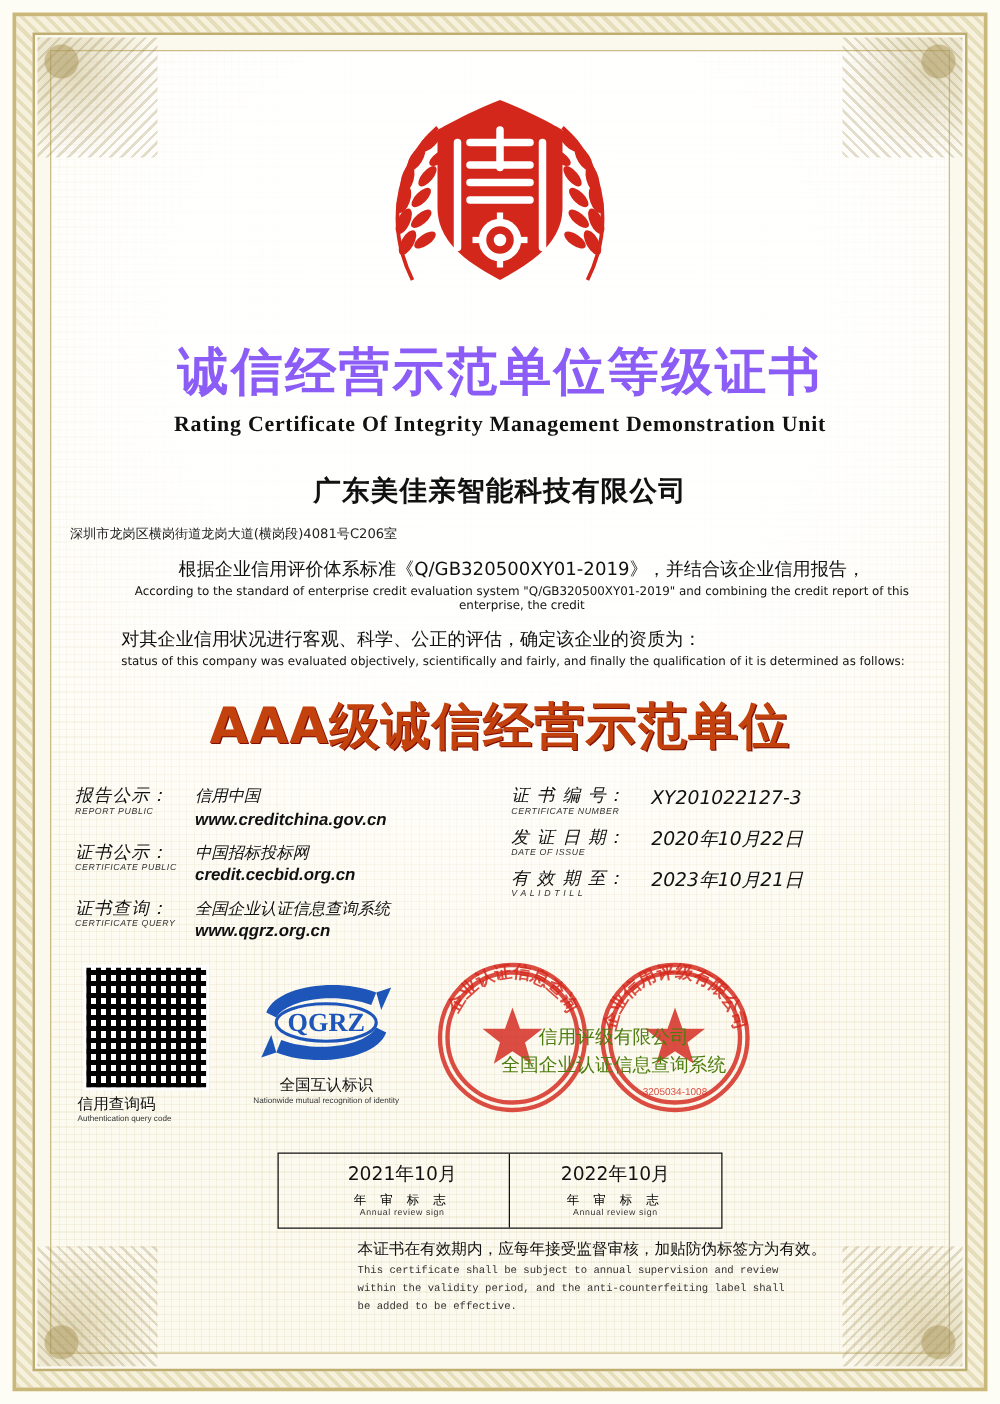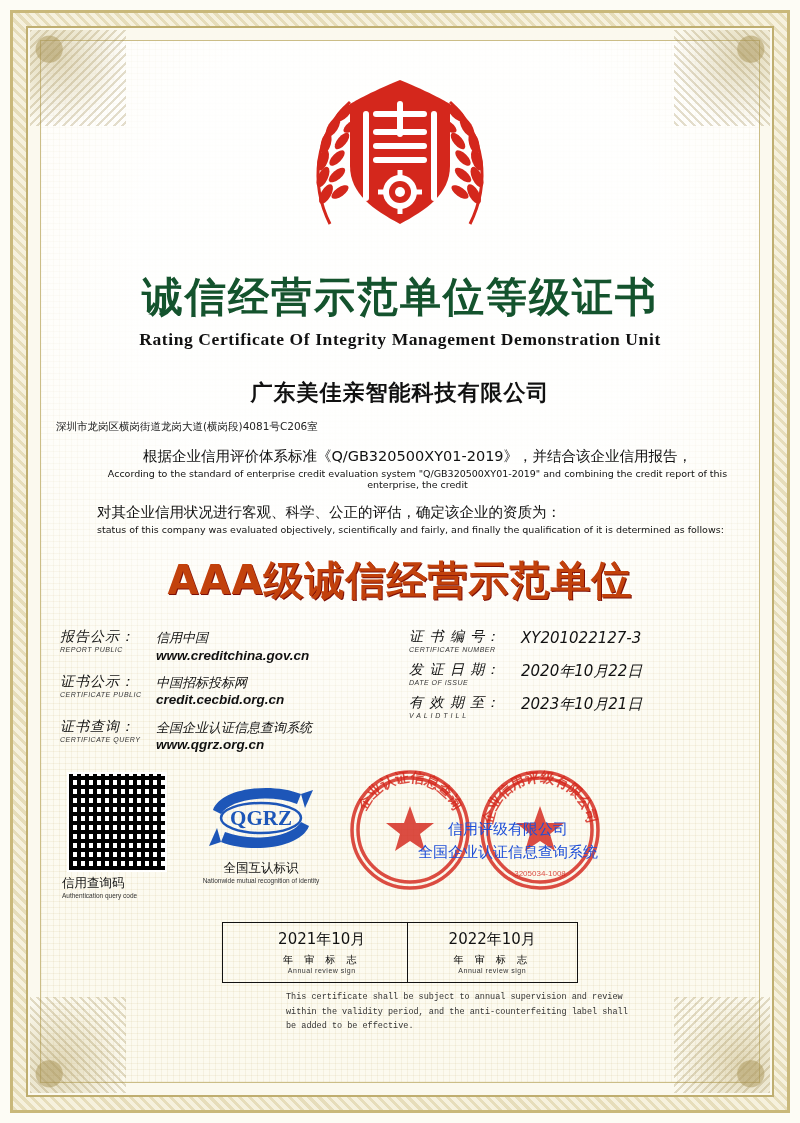--- a/index.html
+++ b/index.html
@@ -81,21 +81,21 @@
     height: 185px;
   }
 
   
   .title-cn {
     text-align: center;
     font-family: "DejaVu Sans", sans-serif;
     font-size: 41px;
     font-weight: bold;
     letter-spacing: 2px;
-    color: #14532d;
+    color: #8b5cf6;
     margin-top: 6px;
   }
   .title-en {
     text-align: center;
     font-family: "Liberation Serif", serif;
     font-size: 17.5px;
     font-weight: bold;
     letter-spacing: 0.6px;
     color: #111;
     margin-top: 4px;
@@ -267,27 +267,28 @@
   }
   .stamp {
     position: absolute;
     width: 128px; height: 128px;
   }
   .stamp.s1 { left: 290px; top: 0px; }
   .stamp.s2 { left: 420px; top: 0px; }
   .stamp-text-overlay {
     position: absolute;
     left: 300px; top: 52px;
-    width: 304px;
+    width: 208px;
     text-align: center;
     font-family: "DejaVu Sans", sans-serif;
     font-size: 15px;
-    color: #1d4ed8;
+    color: #4d7c0f;
     line-height: 1.5;
     pointer-events: none;
+    padding-left: 31px;
   }
 
   
   .review {
     display: flex;
     margin: 6px auto 0 auto;
     width: 340px;
     border: 1px solid #111;
     padding-left: 14px;
   }
@@ -564,19 +565,20 @@
         <div class="e">Annual review sign</div>
       </div>
       <div class="review-cell">
         <div class="y">2022年10月</div>
         <div class="s">年 审 标 志</div>
         <div class="e">Annual review sign</div>
       </div>
     </div>
 
     <div class="footnote">
+      <div class="cn">本证书在有效期内，应每年接受监督审核，加贴防伪标签方为有效。</div>
       <div class="en">This certificate shall be subject to annual supervision and review</div>
       <div class="en">within the validity period, and the anti-counterfeiting label shall</div>
       <div class="en">be added to be effective.</div>
     </div>
 
   </div>
 </div>
 
 </body></html>

